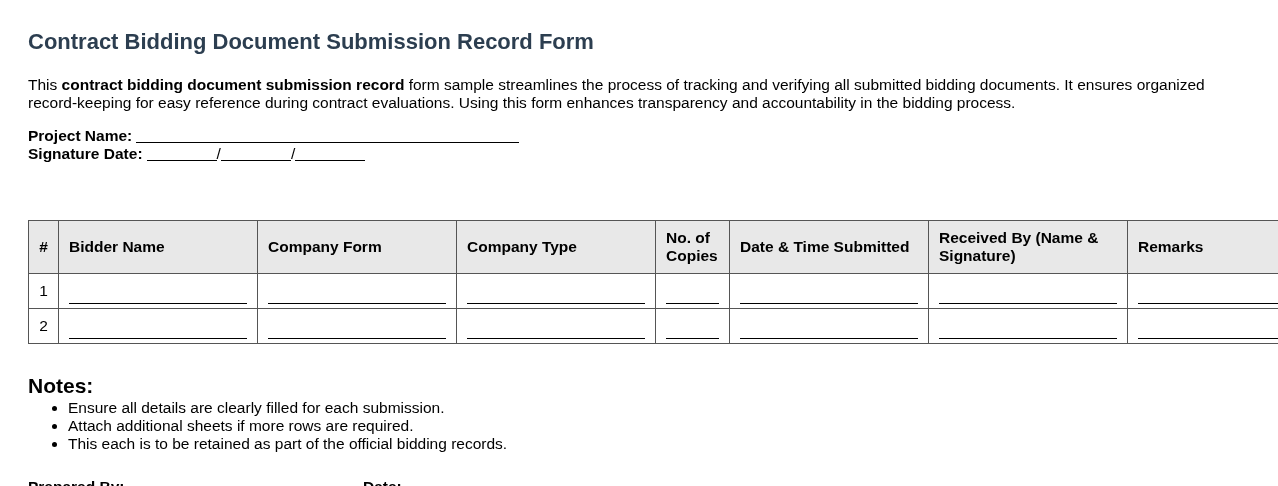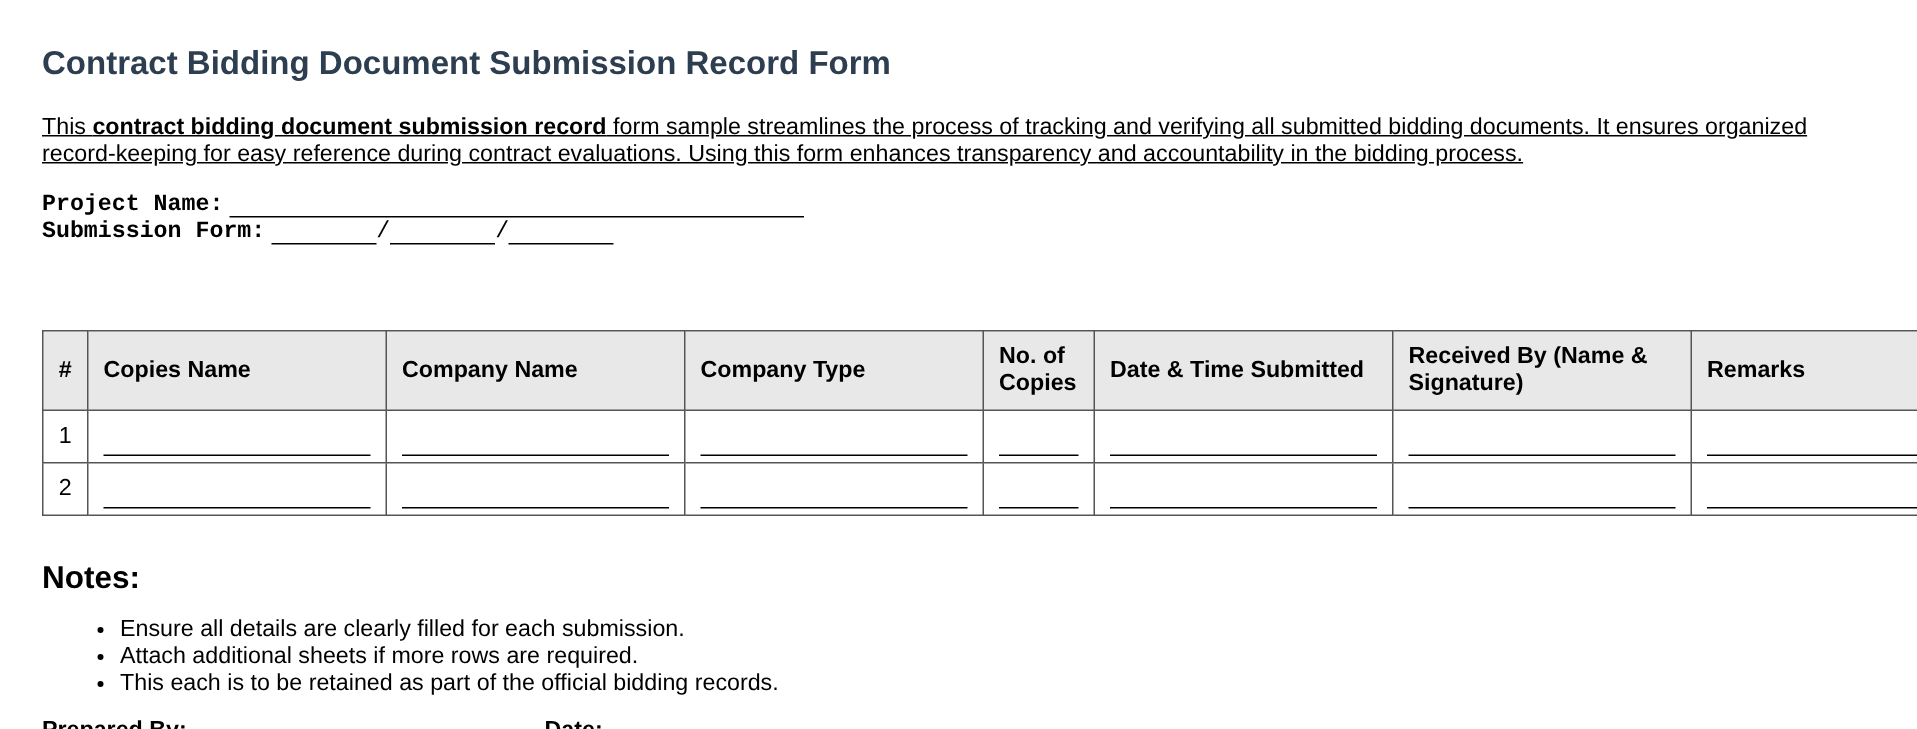--- a/index.html
+++ b/index.html
@@ -8,55 +8,55 @@
     font-family: "Liberation Sans", sans-serif; color: #000;
   }
   .page { position: absolute; left: 28px; top: 0; width: 1300px; }
   h1 {
     font-family: "Liberation Sans", sans-serif;
     font-size: 22px; font-weight: bold; color: #2c3e50;
     margin: 0; position: absolute; top: 29px; left: 0; white-space: nowrap;
   }
   .intro {
     position: absolute; top: 76px; left: 0; width: 1230px;
-    font-size: 15.5px; line-height: 18px; margin: 0; text-decoration: underline;
+    font-size: 15.5px; line-height: 18px; margin: 0;
   }
   .fields { position: absolute; top: 127px; left: 0; font-size: 15.5px; line-height: 18px; font-weight: bold; }
-  .field-row { display: flex; align-items: flex-end; height: 18px; white-space: nowrap; font-family: Liberation Mono, monospace; }
+  .field-row { display: flex; align-items: flex-start; height: 18px; white-space: nowrap; }
   .blank { display: inline-block; border-bottom: 1px solid #000; height: 15px; margin-left: 4px; }
   .slash { font-weight: normal; margin: 0 0 0 0; }
   table {
     position: absolute; top: 220px; left: 0;
     border-collapse: collapse; font-size: 15.5px; table-layout: fixed;
   }
   th, td { border: 1px solid #555; padding: 0 10px; text-align: left; }
   th { background: #e8e8e8; font-weight: bold; height: 52px; line-height: 18px; vertical-align: middle; }
   td { height: 34px; vertical-align: middle; }
   th.num, td.num { padding: 0; text-align: center; }
   .line { display: block; border-bottom: 1px solid #000; height: 24px; }
   .notes-title { position: absolute; top: 374px; left: 0; font-size: 21px; font-weight: bold; }
-  ul { position: absolute; top: 399px; left: 0; margin: 12px; padding-left: 40px; font-size: 15.5px; line-height: 18px; }
+  ul { position: absolute; top: 399px; left: 0; margin: 0; padding-left: 40px; font-size: 15.5px; line-height: 18px; }
   .sig { position: absolute; top: 478px; left: 0; width: 700px; font-size: 15.5px; font-weight: bold; }
   .sig span { position: absolute; top: 0; white-space: nowrap; }
 </style>
 </head>
 <body>
 
 <div class="page">
   <h1>Contract Bidding Document Submission Record Form</h1>
 
   <p class="intro"><span>This </span><b>contract bidding document submission record</b><span> form sample streamlines the process of tracking and verifying all submitted bidding documents. It ensures organized record-keeping for easy reference during contract evaluations. Using this form enhances transparency and accountability in the bidding process.</span></p>
 
   <div class="fields">
     <div class="field-row">
       <span>Project Name:</span>
       <span class="blank" style="width:383px"></span>
     </div>
     <div class="field-row">
-      <span>Submission Form:</span>
+      <span>Signature Date:</span>
       <span class="blank" style="width:70px"></span>
         <span class="slash">/</span>
         <span class="blank" style="width:70px;margin-left:0"></span>
         <span class="slash">/</span>
         <span class="blank" style="width:70px;margin-left:0"></span>
     </div>
   </div>
 
   <table>
     <colgroup>
@@ -65,22 +65,22 @@
         <col style="width:199px">
         <col style="width:199px">
       <col style="width:74px">
         <col style="width:199px">
         <col style="width:199px">
         <col style="width:199px">
     </colgroup>
     <thead>
       <tr>
         <th class="num">#</th>
-        <th>Copies Name</th>
-        <th>Company Name</th>
+        <th>Bidder Name</th>
+        <th>Company Form</th>
         <th>Company Type</th>
         <th>No. of Copies</th>
         <th>Date &amp; Time Submitted</th>
         <th>Received By (Name &amp; Signature)</th>
         <th>Remarks</th>
       </tr>
     </thead>
     <tbody>
       <tr>
         <td class="num">1</td>

